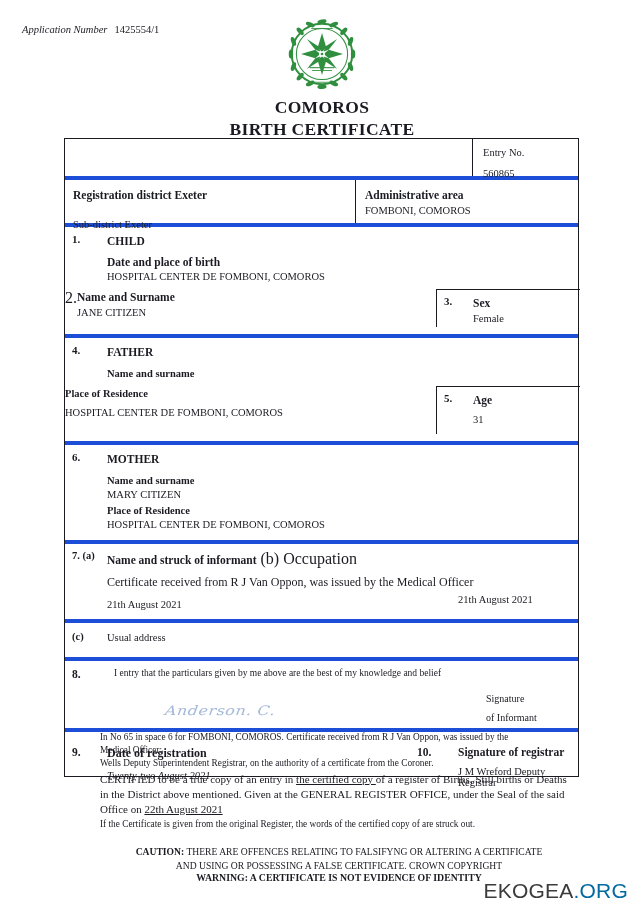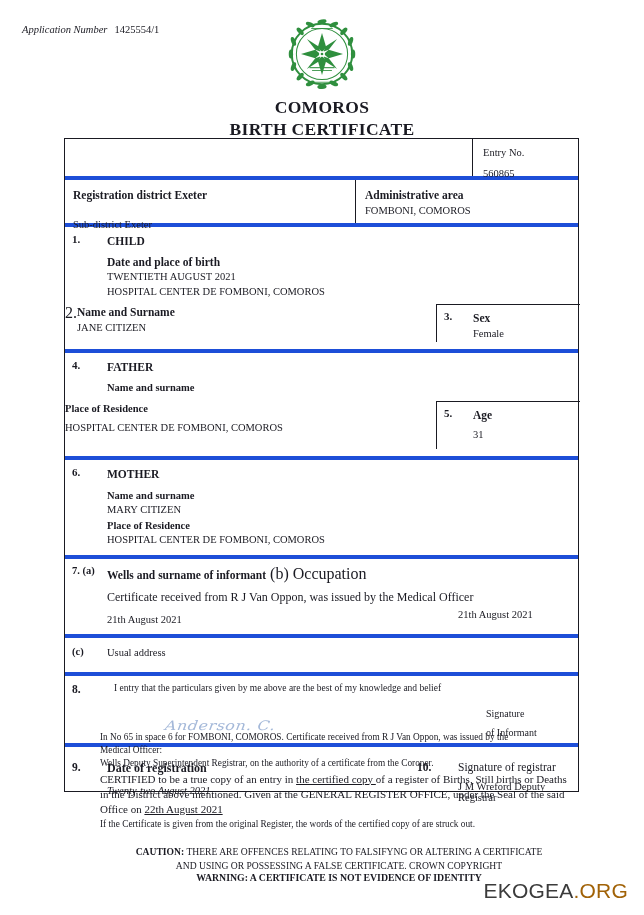--- a/index.html
+++ b/index.html
@@ -235,21 +235,21 @@
 
   
   .r-regdate { height: 44px; padding-top: 7px; position: relative; }
   .rd-l-num {
     position: absolute; left: 7px; top: 7px;
     font-weight: bold; font-size: 11.5px;
   }
   .rd-l-lab { position: absolute; left: 42px; top: 7px; font-weight: bold; font-size: 12px; }
   .rd-l-val { position: absolute; left: 42px; top: 31px; font-size: 10.5px; font-style: italic; }
   .rd-r-num { position: absolute; left: 352px; top: 7px; font-weight: bold; font-size: 11.5px; }
-  .rd-r-lab { position: absolute; left: 393px; top: 7px; font-weight: normal; font-size: 11.5px; }
+  .rd-r-lab { position: absolute; left: 393px; top: 7px; font-weight: bold; font-size: 11.5px; }
   .rd-r-val { position: absolute; left: 393px; top: 27px; font-size: 10.5px; }
 
   
   .footer {
     position: absolute;
     left: 100px;
     top: 731px;
     width: 478px;
   }
   .f-small {
@@ -284,21 +284,21 @@
   
   .ekogea {
     position: absolute;
     right: 16px;
     top: 879px;
     font-family: "Liberation Sans", sans-serif;
     font-size: 21px;
     letter-spacing: 0.2px;
   }
   .ekogea .a { color: #3b3b3b; }
-  .ekogea .b { color: #a16207; }
+  .ekogea .b { color: #0369a1; }
 </style>
 </head>
 <body>
 
 <div class="app-number">
   <span class="lbl">Application Number</span><span class="val">1425554/1</span>
 </div>
 
 <div class="emblem-wrap">
   <svg class="emblem" viewBox="0 0 100 104">
@@ -380,21 +380,20 @@
   <div class="row">
     <div class="r-block" style="width:100%">
       <div class="line">
         <div class="n">1.</div>
         <div class="c lab">CHILD</div>
       </div>
       <div class="line child-dob">
         <div class="n"></div>
         <div class="c">
           <div class="lab">Date and place of birth</div>
-          <div class="val">TWENTIETH AUGUST 2021</div>
           <div class="val">HOSPITAL CENTER DE FOMBONI, COMOROS</div>
         </div>
       </div>
       <div class="name-sex-row">
         <div class="name-left">
           <div class="n">2.</div>
           <div class="c">
             <div class="lab">Name and Surname</div>
             <div class="val">JANE CITIZEN</div>
           </div>
@@ -457,21 +456,21 @@
         </div>
       </div>
     </div>
   </div>
 
   <div class="row">
     <div class="r-inf" style="width:100%">
       <div class="line inf-rel">
         <div class="n sub" style="font-size:10.5px">7. (a)</div>
         <div class="c">
-          <span class="lab">Wells and surname of informant</span>
+          <span class="lab">Name and struck of informant</span>
           <span class="occ">(b) Occupation</span>
         </div>
       </div>
       <div class="line" style="margin-top:5px">
         <div class="n"></div>
         <div class="c val tiny">Certificate received from R J Van Oppon, was issued by the Medical Officer</div>
       </div>
       <div class="line inf-line2">
         <div class="n"></div>
         <div class="c">

